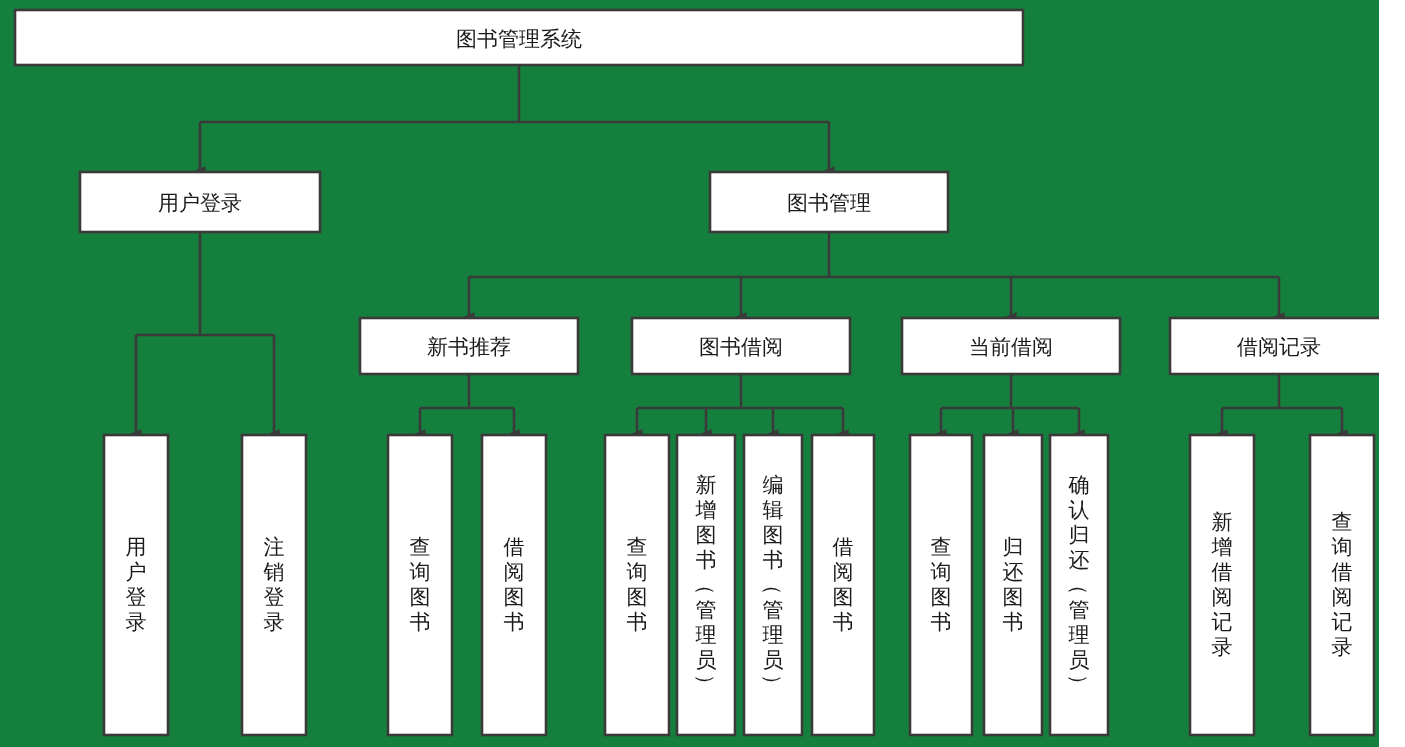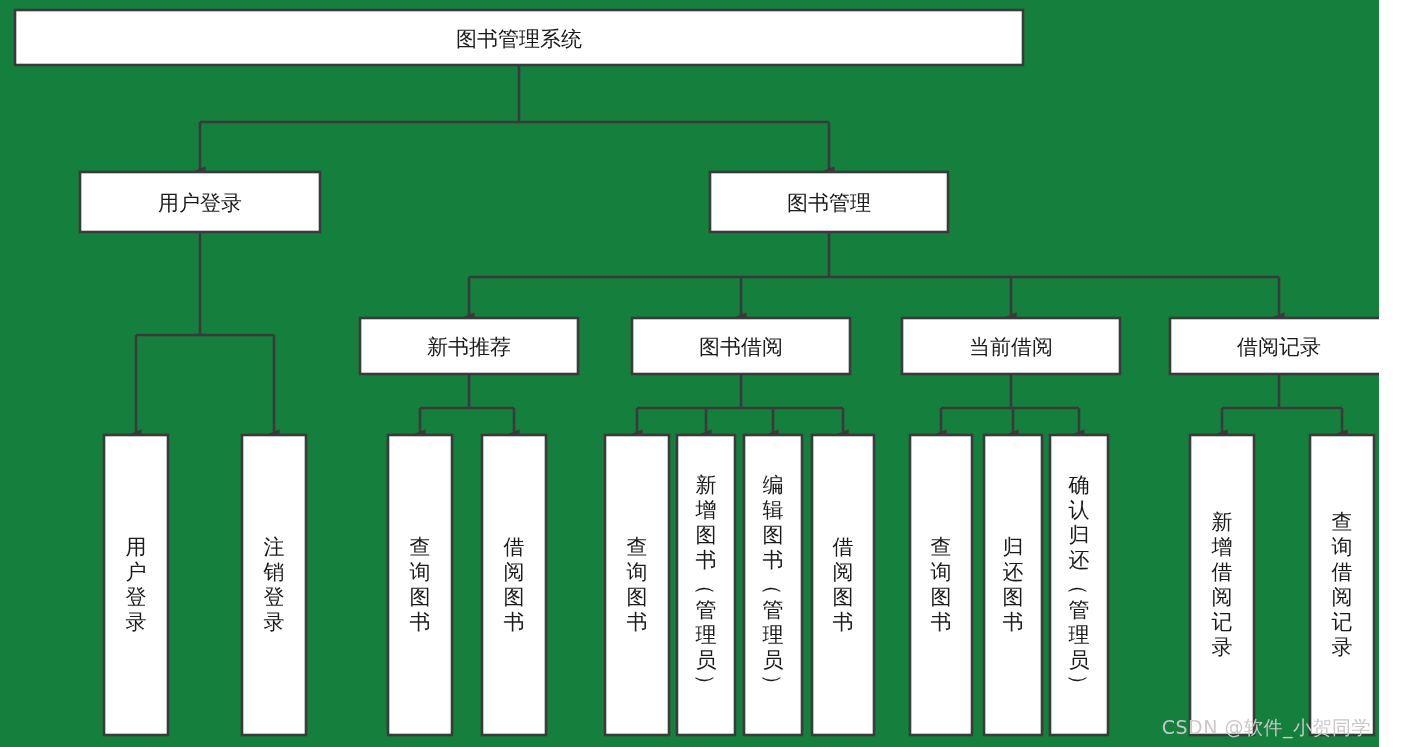--- a/index.html
+++ b/index.html
@@ -259,14 +259,13 @@
           <text x="1342" y="529" class="leaf-label">查</text>
           <text x="1342" y="554" class="leaf-label">询</text>
           <text x="1342" y="579" class="leaf-label">借</text>
           <text x="1342" y="604" class="leaf-label">阅</text>
           <text x="1342" y="629" class="leaf-label">记</text>
           <text x="1342" y="654" class="leaf-label">录</text>
         </g>
       </g>
   </svg>
 
-  <div class="watermark">CSDN @软件_小贺同学</div>
 </div>
 
 </body></html>

